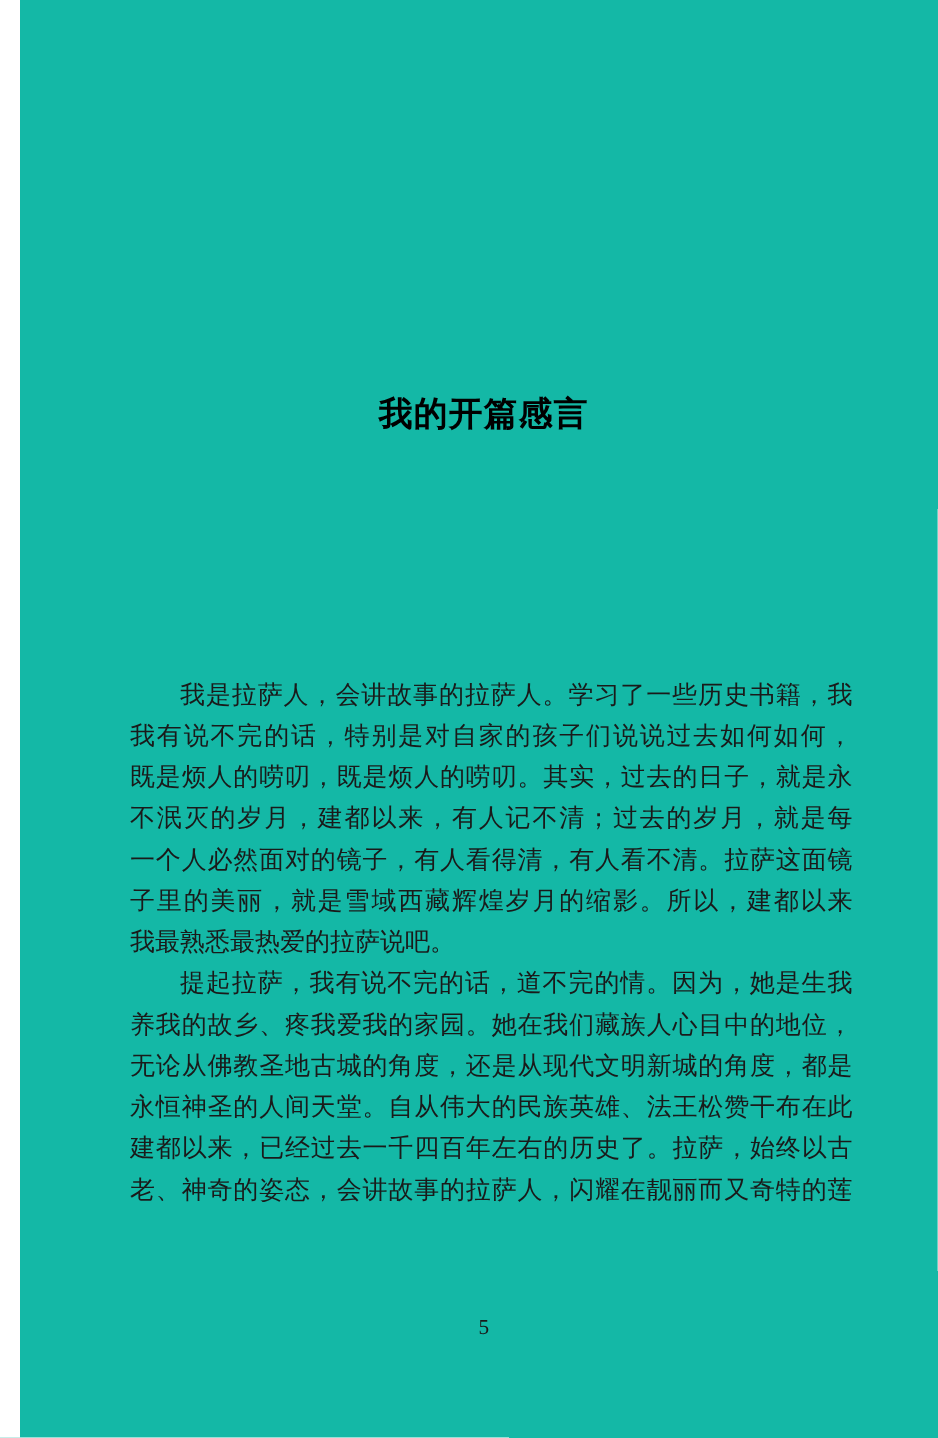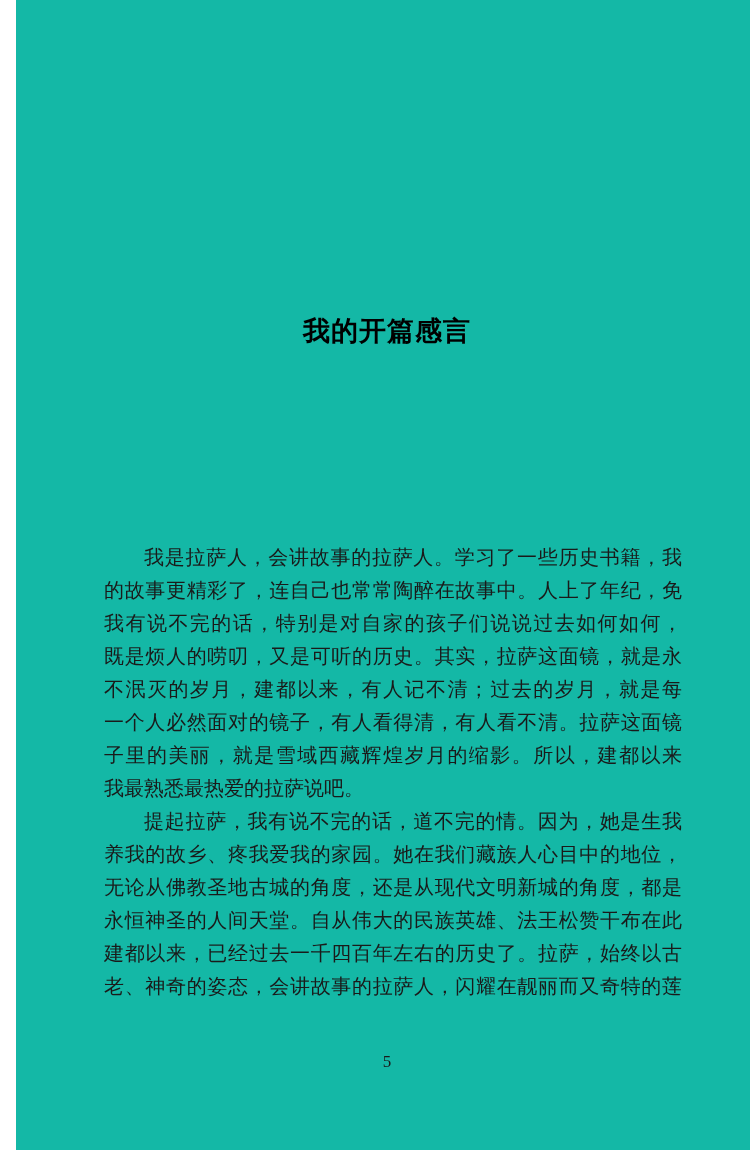--- a/index.html
+++ b/index.html
@@ -24,20 +24,21 @@
     color: #000000;
     letter-spacing: 1px;
   }
   .body-text {
     position: absolute;
     top: 541px;
     left: 88px;
     width: 578px;
     font-size: 20px;
     line-height: 33px;
+    font-family: Liberation Mono, monospace;
   }
   .para { margin: 0; padding: 0; }
   .line {
     text-align: justify;
     text-align-last: justify;
     -moz-text-align-last: justify;
     height: 33px;
     overflow: hidden;
   }
   .line.first-line { text-indent: 2em; }
@@ -56,23 +57,22 @@
 <body>
 
 <div class="page">
 
   <h1 class="chapter-title">我的开篇感言</h1>
 
   <div class="body-text">
 
     <div class="para">
       <div class="line first-line">我是拉萨人，会讲故事的拉萨人。学习了一些历史书籍，我</div>
-      <div class="line">的故事更精彩了，连自己也常常陶醉在故事中。人上了年纪，免</div>
       <div class="line">我有说不完的话，特别是对自家的孩子们说说过去如何如何，</div>
-      <div class="line">既是烦人的唠叨，又是可听的历史。其实，拉萨这面镜，就是永</div>
+      <div class="line">既是烦人的唠叨，既是烦人的唠叨。其实，过去的日子，就是永</div>
       <div class="line">不泯灭的岁月，建都以来，有人记不清；过去的岁月，就是每</div>
       <div class="line">一个人必然面对的镜子，有人看得清，有人看不清。拉萨这面镜</div>
       <div class="line">子里的美丽，就是雪域西藏辉煌岁月的缩影。所以，建都以来</div>
       <div class="line short-line">我最熟悉最热爱的拉萨说吧。</div>
     </div>
 
     <div class="para">
       <div class="line first-line">提起拉萨，我有说不完的话，道不完的情。因为，她是生我</div>
       <div class="line">养我的故乡、疼我爱我的家园。她在我们藏族人心目中的地位，</div>
       <div class="line">无论从佛教圣地古城的角度，还是从现代文明新城的角度，都是</div>

